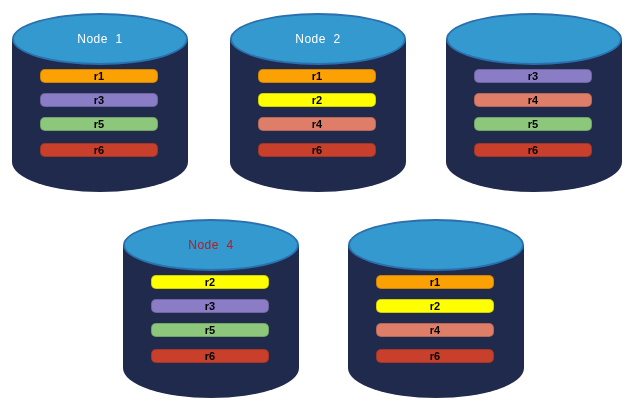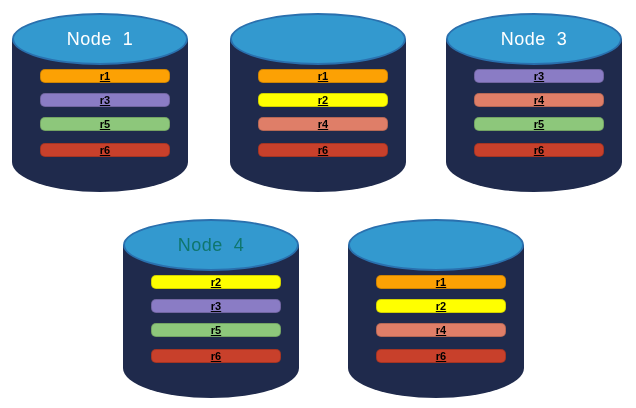--- a/index.html
+++ b/index.html
@@ -17,26 +17,26 @@
     position:absolute;left:0;top:26px;width:176px;height:153px;
     border-radius:0 0 50% 50% / 0 0 30px 30px;
   }
   .cyl-top{
     position:absolute;left:0;top:0;width:176px;height:52px;
     border-radius:50%;border:2px solid #2A70AE;box-sizing:border-box;
   }
   .node-title{
     position:absolute;left:0;top:0;width:176px;height:52px;
     display:flex;align-items:center;justify-content:center;
-    font-size:18px;letter-spacing:0.5px;white-space:pre;
+    font-size:12px;letter-spacing:0.5px;white-space:pre;
   }
   .bar{
-    position:absolute;left:28px;width:130px;height:14px;border-radius:5px;
+    position:absolute;left:28px;width:118px;height:14px;border-radius:5px;
     display:flex;align-items:center;justify-content:center;
-    border:1px solid rgba(0,0,0,0.18);box-sizing:border-box;text-decoration:underline;
+    border:1px solid rgba(0,0,0,0.18);box-sizing:border-box;
   }
   .b0{top:56px}.b1{top:80px}.b2{top:104px}.b3{top:130px}
   .bar-label{font-weight:bold;font-size:11px;color:#000;line-height:1;}
 </style>
 </head>
 <body>
 
 <div class="canvas">
 
   <div class="node p0">
@@ -53,56 +53,56 @@
         <span class="bar-label">r5</span>
       </div>
     <div class="bar b3" style="background: rgb(200, 64, 43);">
         <span class="bar-label">r6</span>
       </div>
   </div>
 
   <div class="node p1">
     <div class="cyl-body" style="background: rgb(31, 42, 76);"></div>
     <div class="cyl-top" style="background: rgb(51, 153, 207); border-color: rgb(42, 112, 174);"></div>
+    <div class="node-title" style="color: rgb(255, 255, 255);">Node  2</div>
     <div class="bar b0" style="background: rgb(252, 161, 4);">
         <span class="bar-label">r1</span>
       </div>
     <div class="bar b1" style="background: rgb(255, 255, 0);">
         <span class="bar-label">r2</span>
       </div>
     <div class="bar b2" style="background: rgb(223, 126, 104);">
         <span class="bar-label">r4</span>
       </div>
     <div class="bar b3" style="background: rgb(200, 64, 43);">
         <span class="bar-label">r6</span>
       </div>
   </div>
 
   <div class="node p2">
     <div class="cyl-body" style="background: rgb(31, 42, 76);"></div>
     <div class="cyl-top" style="background: rgb(51, 153, 207); border-color: rgb(42, 112, 174);"></div>
-    <div class="node-title" style="color: rgb(255, 255, 255);">Node  3</div>
     <div class="bar b0" style="background: rgb(138, 124, 197);">
         <span class="bar-label">r3</span>
       </div>
     <div class="bar b1" style="background: rgb(223, 126, 104);">
         <span class="bar-label">r4</span>
       </div>
     <div class="bar b2" style="background: rgb(141, 199, 123);">
         <span class="bar-label">r5</span>
       </div>
     <div class="bar b3" style="background: rgb(200, 64, 43);">
         <span class="bar-label">r6</span>
       </div>
   </div>
 
   <div class="node p3">
     <div class="cyl-body" style="background: rgb(31, 42, 76);"></div>
     <div class="cyl-top" style="background: rgb(51, 153, 207); border-color: rgb(42, 112, 174);"></div>
-    <div class="node-title" style="color: #0f766e;">Node  4</div>
+    <div class="node-title" style="color: #b91c1c;">Node  4</div>
     <div class="bar b0" style="background: rgb(255, 255, 0);">
         <span class="bar-label">r2</span>
       </div>
     <div class="bar b1" style="background: rgb(138, 124, 197);">
         <span class="bar-label">r3</span>
       </div>
     <div class="bar b2" style="background: rgb(141, 199, 123);">
         <span class="bar-label">r5</span>
       </div>
     <div class="bar b3" style="background: rgb(200, 64, 43);">

